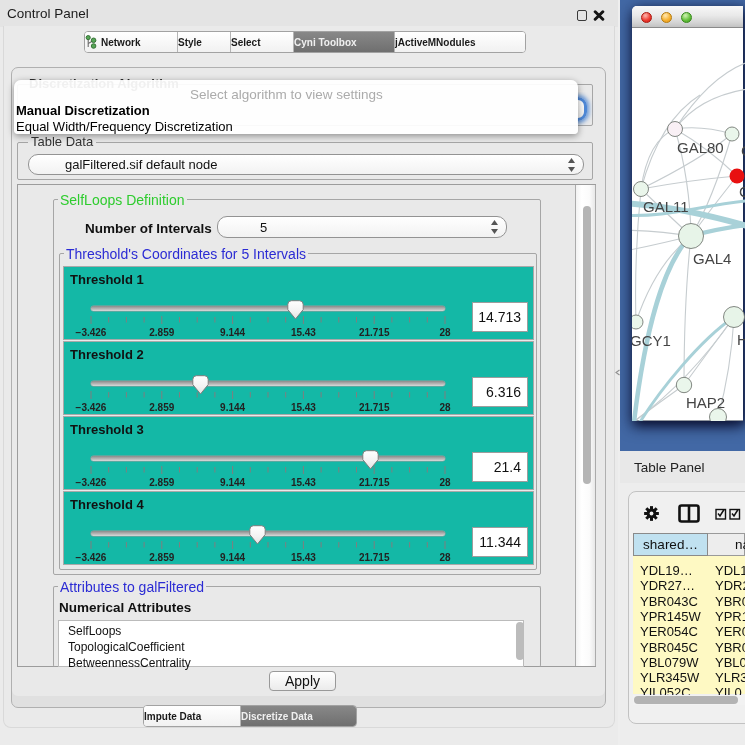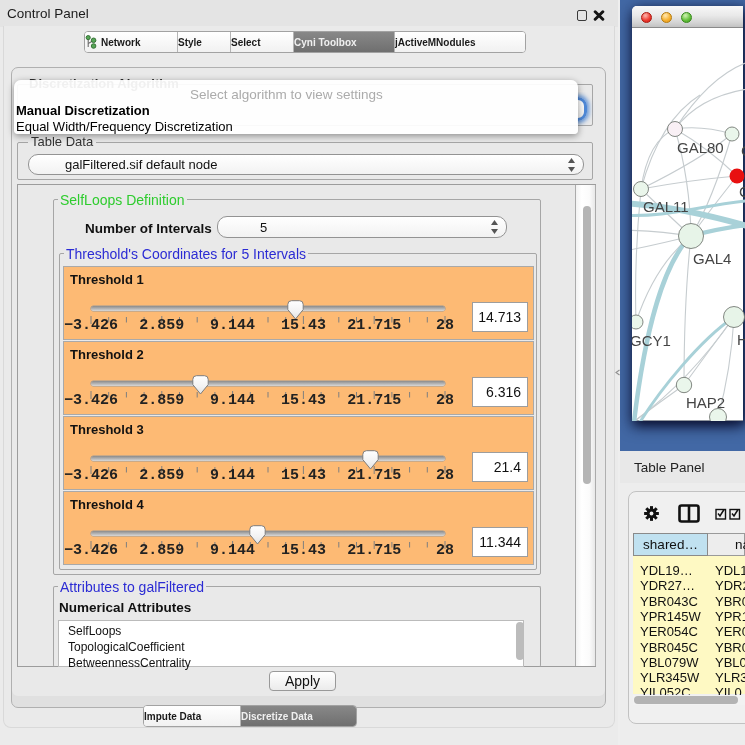--- a/index.html
+++ b/index.html
@@ -33,26 +33,26 @@
 .grptitle { position:absolute; font-size:14px; background:#e9e9e9; padding:0 2px; }
 
 label.b { font-weight:bold; font-size:13.5px; color:#111; }
 
 
 .combo { position:absolute; background:linear-gradient(#ffffff,#f2f2f2); border:1px solid #939393; border-radius:10px; font-size:13px; color:#111; display:flex; align-items:center;padding-left:30px; }
 .combo .tx { padding-left:12px; }
 .stepper { position:absolute; right:7px; top:50%; transform:translateY(-50%); width:9px; height:14px; }
 
 
-.throw { position:absolute; left:63px; width:471px; height:74px; border:1px solid #a9a9a9; background:#fdba74; }
+.throw { position:absolute; left:63px; width:471px; height:74px; border:1px solid #a9a9a9; background:#14b8a6; }
 .throw .tlab { position:absolute; left:6px; top:5px; font-weight:bold; font-size:13px; color:#111; }
 .track { position:absolute; left:27px; top:39px; width:354px; height:5px; border-radius:2.5px; background:linear-gradient(#8b8b8b,#d8d8d8); box-shadow:0 0 0 0.5px #9a9a9a; }
 .vfield { position:absolute; left:408px; top:35px; width:56px; height:30px; background:#fff; border:1px solid #9d9d9d; font-size:14px; color:#111; text-align:right; padding:0 6px 0 0; line-height:29px; }
 .ticks { position:absolute; left:0; top:49px; }
-.tlabel { position:absolute; top:50px; font-size:15px; font-weight:bold; color:#222; transform:translateX(-50%);font-family:Liberation Mono, monospace; }
+.tlabel { position:absolute; top:60px; font-size:10px; font-weight:bold; color:#222; transform:translateX(-50%); }
 .thumb { position:absolute; top:33px; }
 
 
 #numlist { left:58px; top:620px; width:466px; height:47px; background:#fff; border:1px solid #bbb; font-size:12px; color:#111; }
 #numlist { padding-top:2px; } #numlist div { padding-left:9px; height:16px; line-height:16px; }
 
 
 #popup { left:14px; top:80px; width:564px; height:54px; background:rgba(255,255,255,0.93); z-index:5; border-radius:7px 7px 4px 4px; box-shadow:0 2px 7px rgba(0,0,0,0.4); }
 
 

